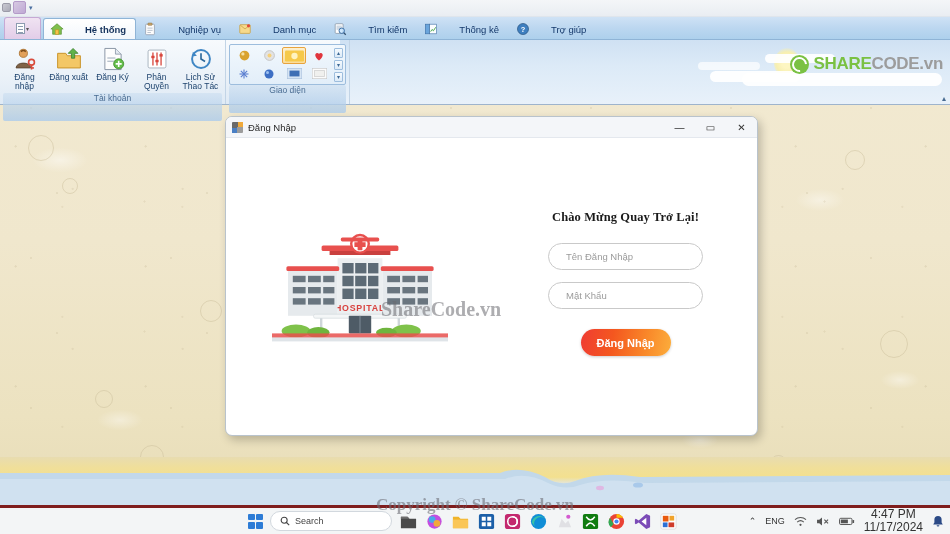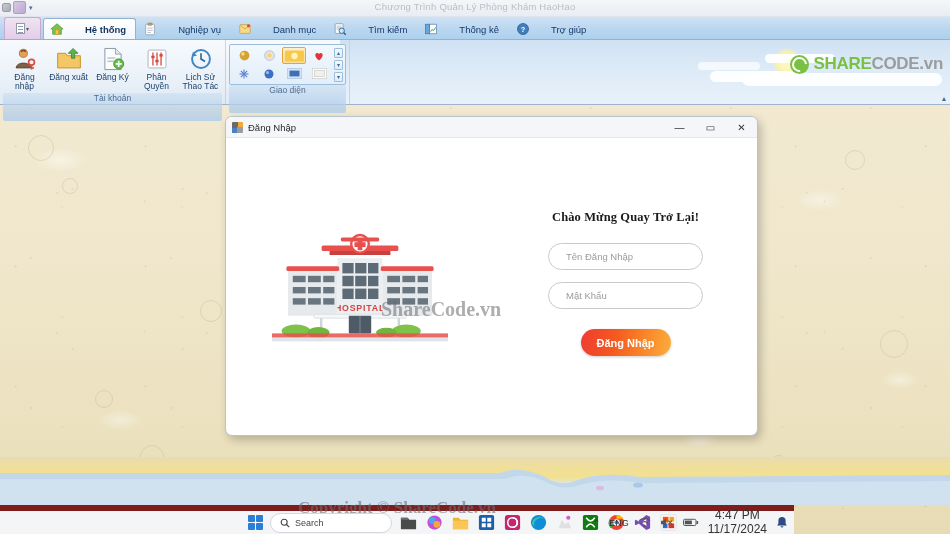--- a/index.html
+++ b/index.html
@@ -248,23 +248,23 @@
   .wm-dialog {
     position:absolute; left:155px; top:160px;
     font-family:"Liberation Serif", serif;
     font-size:20px; font-weight:bold;
     color:rgba(105,105,112,.55);
     white-space:nowrap; pointer-events:none;
   }
 
   
   .taskbar {
-    position:absolute; left:0; bottom:0; width:794px; height:29px;
+    position:absolute; left:0; bottom:0; width:950px; height:29px;
     background: rgba(243,246,250,.94);
-    border-top:6px solid #7f1d1d;
+    border-top:3px solid #7f1d1d;
     display:flex; align-items:center;
   }
   .tb-center { position:absolute; left:248px; display:flex; align-items:center; gap:7px; }
   .start-ico { width:15px; height:15px; display:grid; grid-template-columns:1fr 1fr; grid-template-rows:1fr 1fr; gap:1.6px; }
   .start-ico span { background:#2d7cd6; border-radius:1px; }
   .search-pill {
     width:122px; height:20px; border-radius:11px;
     background:#fff; border:1px solid #d2d8de;
     display:flex; align-items:center; gap:5px; padding-left:9px;
     font-size:9px; color:#444;
@@ -308,21 +308,20 @@
   </div>
 
   <div class="app-window">
 
     <div class="titlebar">
       <div class="qat">
         <div class="qat-ico sm"></div>
         <div class="qat-ico"></div>
         <span class="qat-caret">▾</span>
       </div>
-      <div class="win-title">Chương Trình Quản Lý Phòng Khám HaoHao</div>
     </div>
 
     <div class="tabs">
       <div class="appbtn">
         <span class="doc"></span>
         <span class="cv">▾</span>
       </div>
 
       <div class="tab active">
         <svg class="ticon" viewBox="0 0 16 16">

